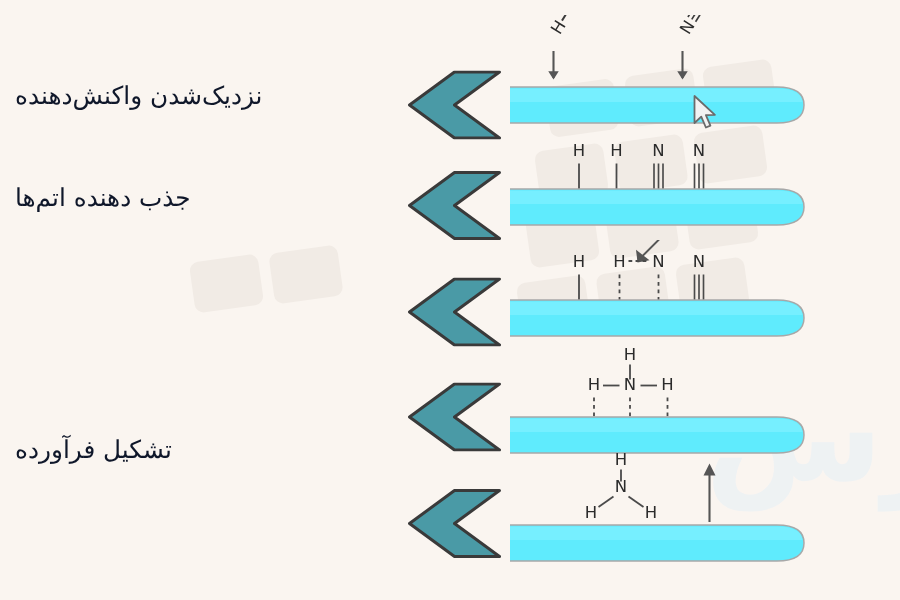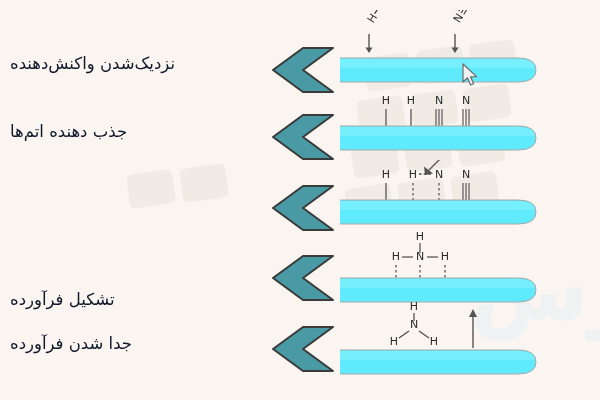--- a/index.html
+++ b/index.html
@@ -266,21 +266,20 @@
       </g>
 
       <g>
         <path d="M-18 46 L178 46 Q196 46 196 58 Q196 70 178 70 L-18 70 Z" fill="#5febfd" stroke="#a8a8a8" stroke-width="1"></path>
         <path d="M-18 47 L178 47 Q194 47 195 56 L-18 56 Z" fill="#7ef0ff" opacity="0.75"></path>
       </g>
     </svg>
   </div>
 
   <div class="row row-4">
-    <div class="label">جدا شدن فرآورده</div>
 
     <svg class="chevron" viewBox="0 0 62 46" xmlns="http://www.w3.org/2000/svg">
       <path d="M31 1 L61 1 L31 23 L61 45 L31 45 L1 23 Z" fill="#4a9aa6" stroke="#3a3a3a" stroke-width="2" stroke-linejoin="round"></path>
     </svg>
 
     <svg class="diagram" viewBox="0 0 230 80" xmlns="http://www.w3.org/2000/svg">
 
       <text class="sci-text" x="74" y="10" text-anchor="middle">H</text>
       <line x1="74" y1="13" x2="74" y2="21" stroke="#4a4a4a" stroke-width="1.2"></line>
       <text class="sci-text" x="74" y="28" text-anchor="middle">N</text>

